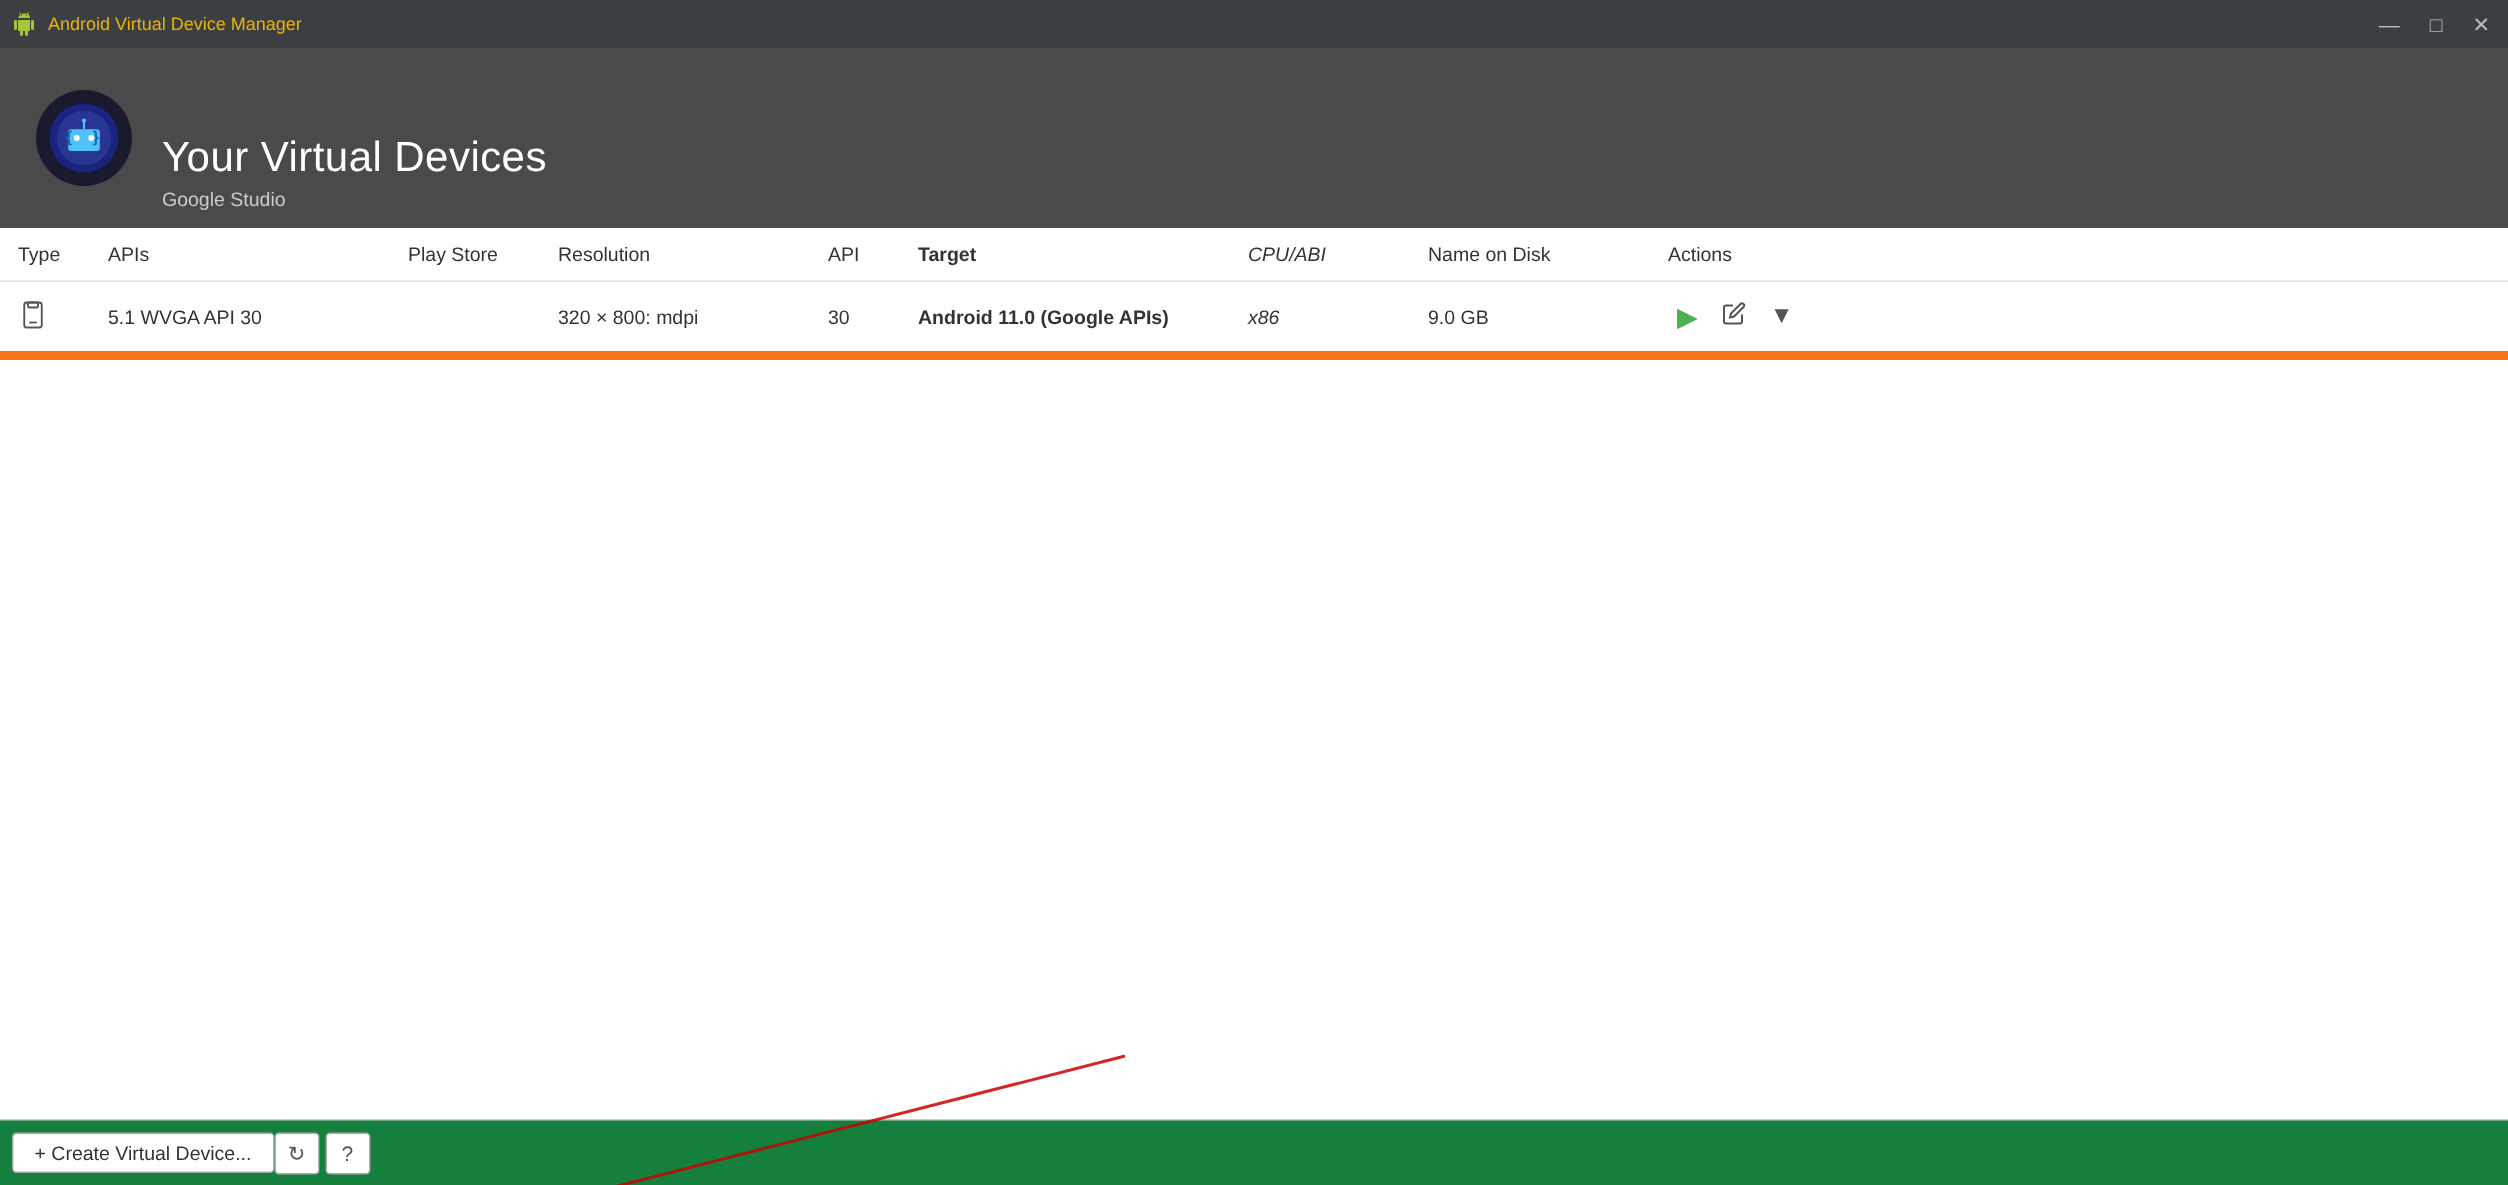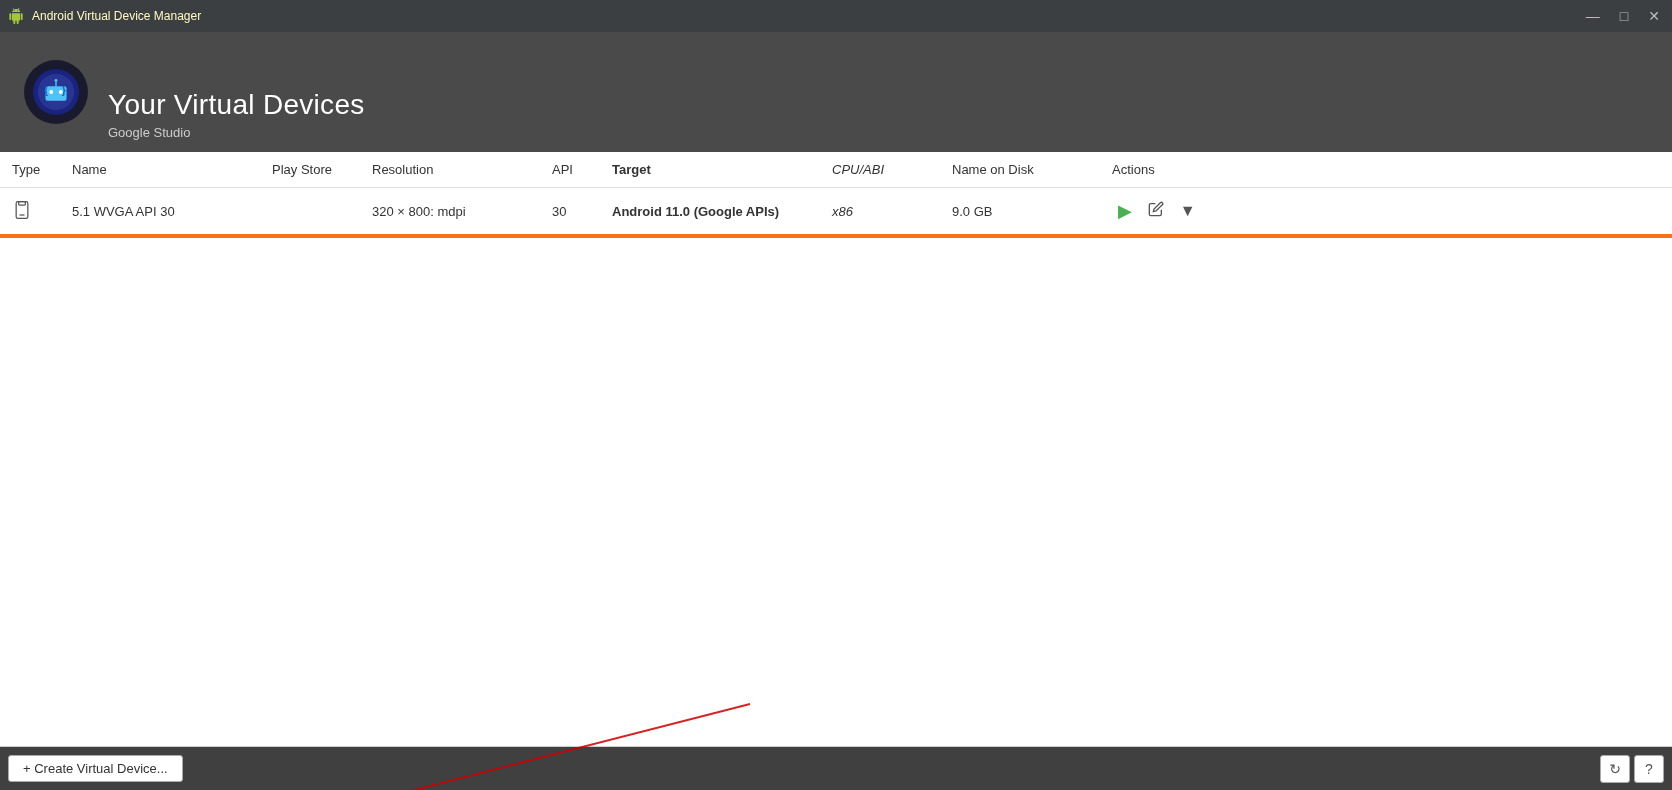--- a/index.html
+++ b/index.html
@@ -19,21 +19,21 @@
       align-items: center;
       justify-content: space-between;
       height: 32px;
       background: #3c3f41;
       padding: 0 8px;
     }
     .title-bar-left {
       display: flex;
       align-items: center;
       gap: 8px;
-      color: #fef9c3;
+      color: #eab308;
       font-size: 12px;
     }
     .title-bar-icon {
       width: 16px;
       height: 16px;
     }
     .title-bar-controls {
       display: flex;
       gap: 12px;
     }
@@ -101,21 +101,21 @@
     }
     thead th {
       text-align: left;
       padding: 10px 12px;
       font-weight: 500;
       color: #333333;
       font-size: 13px;
       white-space: nowrap;
     }
     tbody tr {
-      border-bottom: 4px solid #f97316;
+      border-bottom: 6px solid #f97316;
     }
     tbody td {
       padding: 8px 12px;
       color: #333333;
       font-size: 13px;
       vertical-align: middle;
     }
 
     .col-type { width: 60px; }
     .col-name { width: 200px; }
@@ -147,25 +147,25 @@
 
     .actions-cell {
       display: flex;
       align-items: center;
       gap: 4px;
     }
 
     
     .footer {
       height: 44px;
-      background: #404040;
+      background: #15803d;
       border-top: 1px solid #cccccc;
       display: flex;
       align-items: center;
-      justify-content: space-between;
+      justify-content: flex-start;
       padding: 0 8px;
     }
     .footer-left {
       display: flex;
       align-items: center;
     }
     .create-btn {
       background: #ffffff;
       border: 1px solid #aaaaaa;
       border-radius: 3px;
@@ -241,21 +241,21 @@
     <p>Google Studio</p>
   </div>
 </div>
 
 <div class="main-content">
   <div class="table-container">
     <table>
       <thead>
         <tr>
           <th class="col-type">Type</th>
-          <th class="col-name">Name</th>
+          <th class="col-name">APIs</th>
           <th class="col-playstore">Play Store</th>
           <th class="col-resolution">Resolution</th>
           <th class="col-api">API</th>
           <th class="col-target">Target</th>
           <th class="col-cpu">CPU/ABI</th>
           <th class="col-size">Name on Disk</th>
           <th class="col-actions">Actions</th>
         </tr>
       </thead>
       <tbody>

